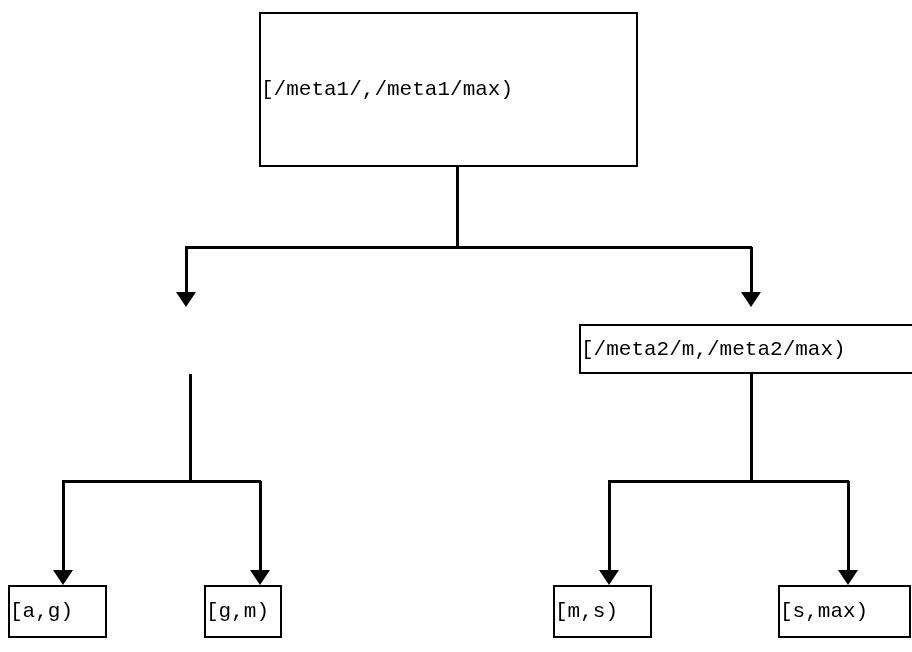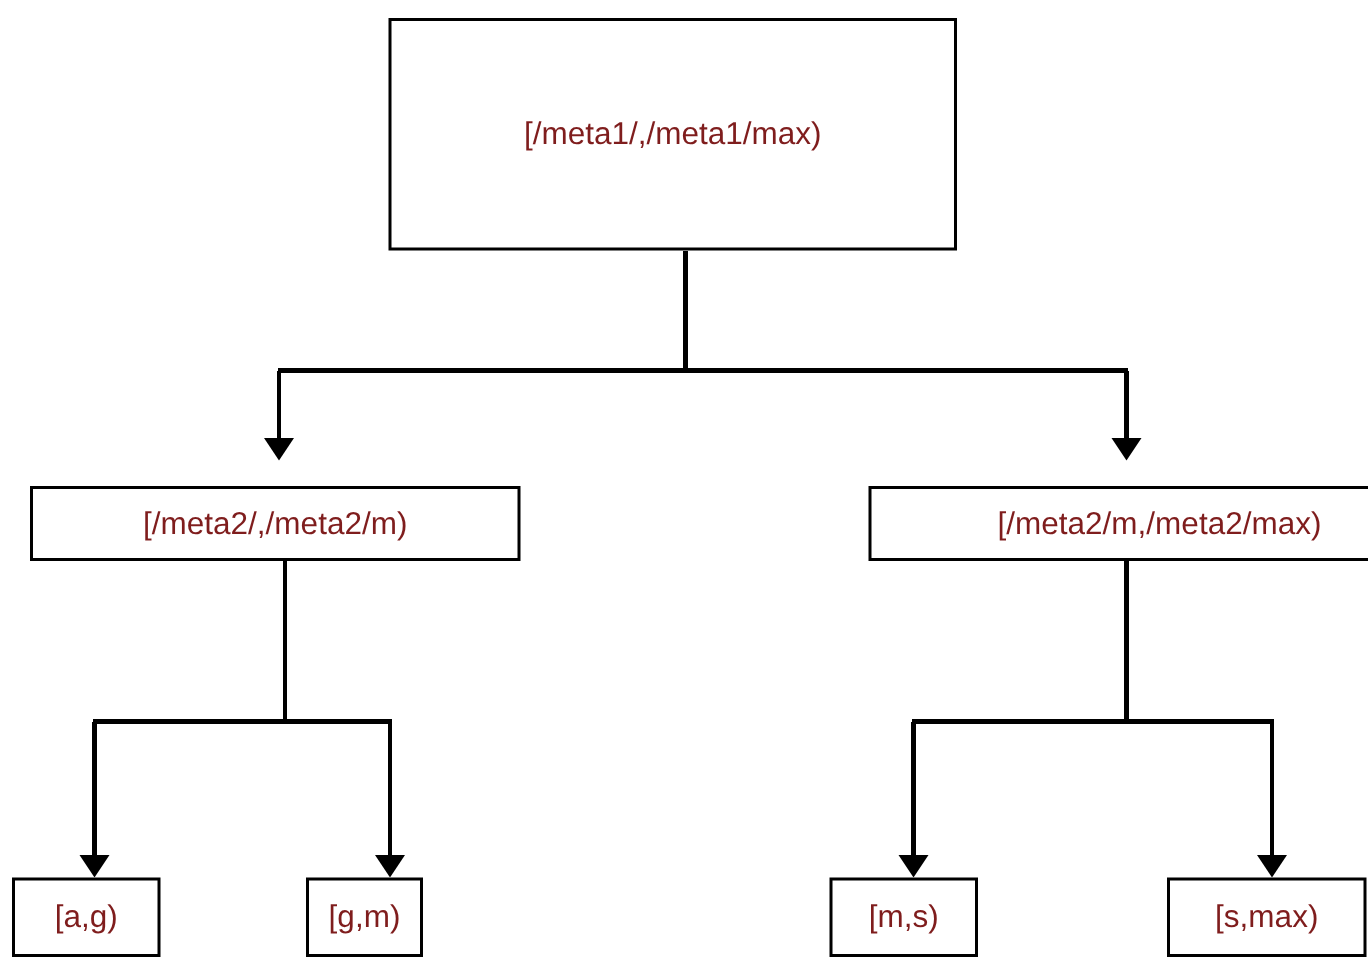--- a/index.html
+++ b/index.html
@@ -25,23 +25,22 @@
     width: 912px;
     height: 652px;
   }
   .node-box {
     position: absolute;
     box-sizing: border-box;
     border: 2px solid #000000;
     background: #ffffff;
     display: flex;
     align-items: center;
-    justify-content: center;
-    color: #7f1d1d;
-    font-family: Liberation Sans, sans-serif;
+    color: #000000;
+    font-family: Liberation Mono, monospace;
     font-size: 21px;
     line-height: 1;
     letter-spacing: 0px;
     white-space: nowrap;
     z-index: 2;
   }
   .node-label {
     display: inline-block;
     pointer-events: none;
   }
@@ -112,23 +111,20 @@
       <line x1="848" y1="481" x2="848" y2="570"></line>
     </g>
     <polygon points="599,570 619,570 609,585" fill="#000000"></polygon>
     <polygon points="838,570 858,570 848,585" fill="#000000"></polygon>
   </svg>
 
   <div class="node-box" id="node-root">
     <span class="node-label">[/meta1/,/meta1/max)</span>
   </div>
 
-  <div class="node-box" id="node-l2-left">
-    <span class="node-label">[/meta2/,/meta2/m)</span>
-  </div>
 
   <div class="node-box" id="node-l2-right">
     <span class="node-label">[/meta2/m,/meta2/max)</span>
   </div>
 
   <div class="node-box leaf-box" id="node-leaf-ag">
     <span class="node-label">[a,g)</span>
   </div>
 
   <div class="node-box leaf-box" id="node-leaf-gm">

